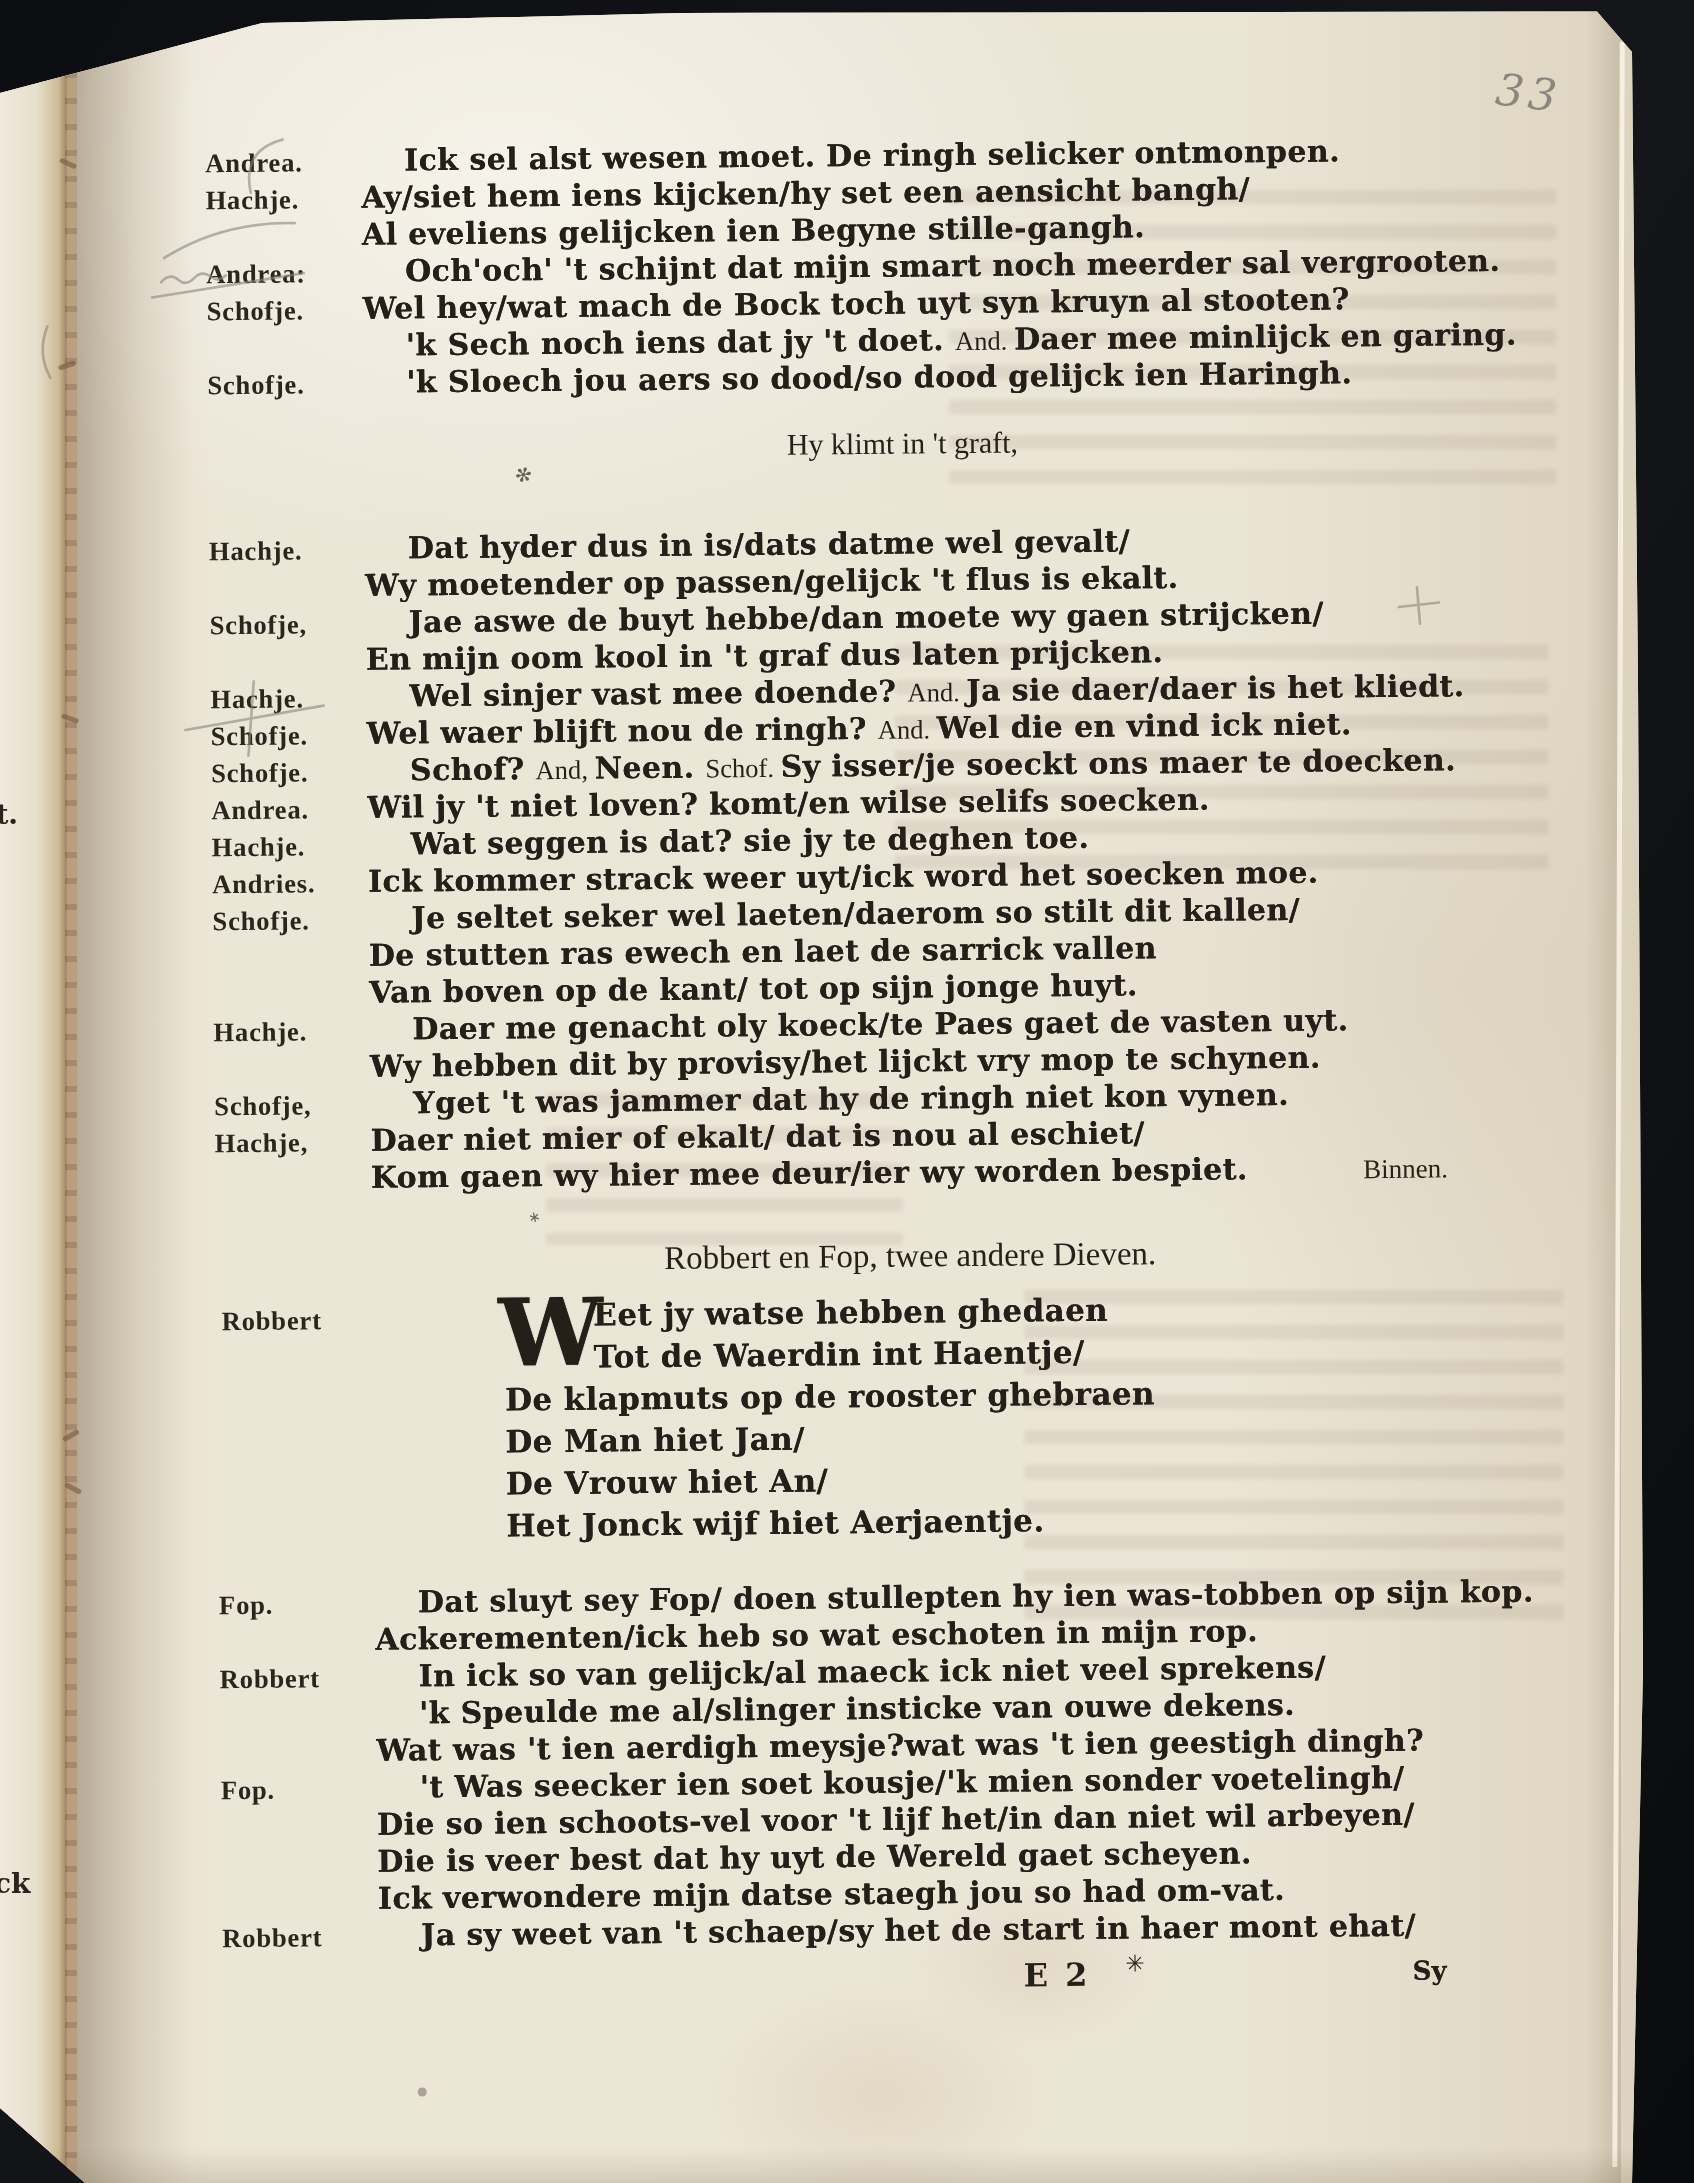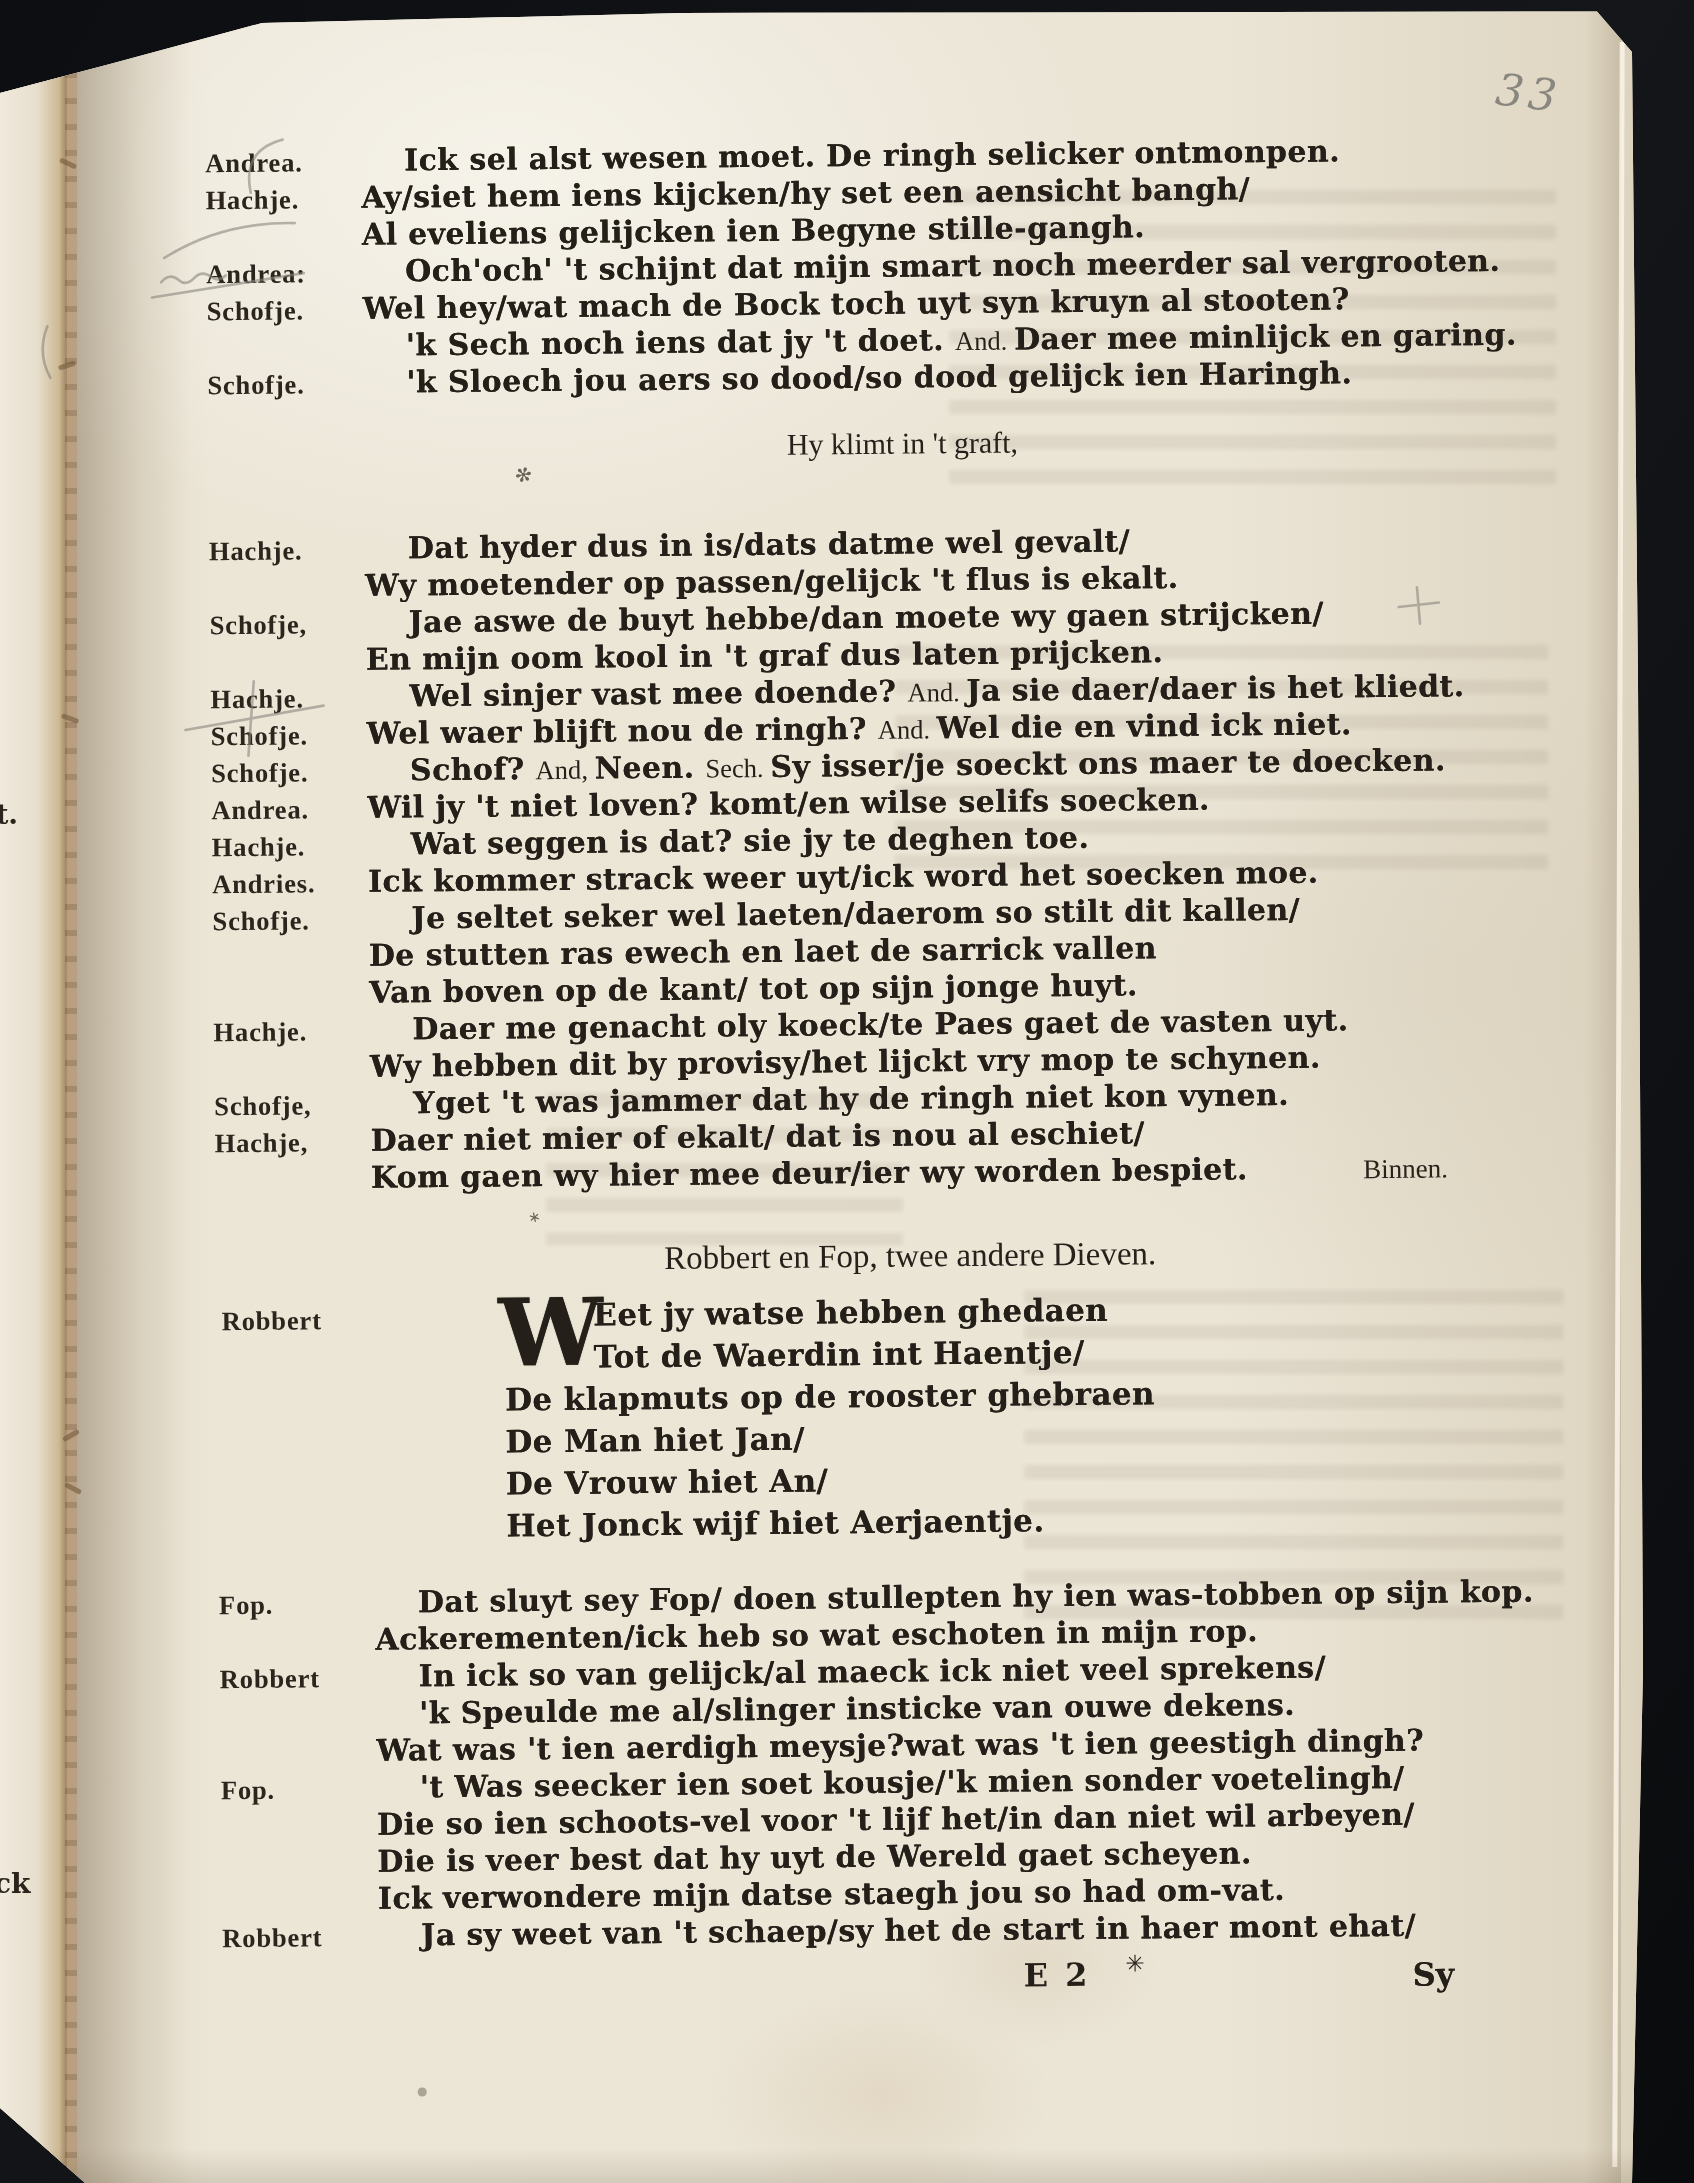--- a/index.html
+++ b/index.html
@@ -54,21 +54,21 @@
     font-size:31px;letter-spacing:0.4px;text-shadow:0 0 0.6px rgba(32,26,18,.9);white-space:nowrap;}
   .songline.aftercap{margin-left:377px;}
   .dropcap{position:absolute;left:282px;top:-6px;font-family:"DejaVu Serif",serif;
     font-weight:700;font-size:93px;line-height:.9;text-shadow:0 0 0.8px rgba(32,26,18,.9);}
   .songspk{position:absolute;left:5.3px;top:6px;}
   .footer{position:relative;height:53px;margin-top:7.6px;}
   .sig{position:absolute;left:801px;top:0;font-family:"DejaVu Serif",serif;font-weight:700;
        font-size:32px;letter-spacing:3px;}
   .sig-orn{position:absolute;left:903px;top:-4.6px;font-size:23px;color:#2a241c;}
   .catchword{position:absolute;left:1190px;top:3px;font-family:"DejaVu Serif",serif;
-       font-weight:700;font-size:32px;text-shadow:0 0 0.6px rgba(32,26,18,.9);}
+       font-weight:700;font-size:26px;text-shadow:0 0 0.6px rgba(32,26,18,.9);}
   
   .pagenum{position:absolute;left:1496px;top:67px;font-family:"DejaVu Serif",serif;
     font-style:italic;font-size:44px;color:#73736e;opacity:.8;transform:rotate(7deg);
     letter-spacing:4.6px;}
   .edge-frag{position:absolute;font-family:"DejaVu Serif",serif;font-weight:700;
     font-size:28px;color:#2a241c;}
   .frag-t{left:-4.6px;top:798px;}
   .frag-ck{left:-6px;top:1867px;}
   .speck{position:absolute;color:#332c22;opacity:.7;font-size:20px;
     font-family:"DejaVu Sans",sans-serif;}
@@ -150,21 +150,21 @@
         <div class="row">
           <span class="speaker">Hachje.</span>
           <span class="text ind"><span class="bl">Wel sinjer vast mee doende? </span><span class="ro">And. </span><span class="bl">Ja sie daer/daer is het kliedt.</span></span>
         </div>
         <div class="row">
           <span class="speaker">Schofje.</span>
           <span class="text"><span class="bl">Wel waer blijft nou de ringh? </span><span class="ro">And. </span><span class="bl">Wel die en vind ick niet.</span></span>
         </div>
         <div class="row">
           <span class="speaker">Schofje.</span>
-          <span class="text ind"><span class="bl">Schof? </span><span class="ro">And, </span><span class="bl">Neen. </span><span class="ro">Sech. </span><span class="bl">Sy isser/je soeckt ons maer te doecken.</span></span>
+          <span class="text ind"><span class="bl">Schof? </span><span class="ro">And, </span><span class="bl">Neen. </span><span class="ro">Schof. </span><span class="bl">Sy isser/je soeckt ons maer te doecken.</span></span>
         </div>
         <div class="row">
           <span class="speaker">Andrea.</span>
           <span class="text"><span class="bl">Wil jy 't niet loven? komt/en wilse selifs soecken.</span></span>
         </div>
         <div class="row">
           <span class="speaker">Hachje.</span>
           <span class="text ind"><span class="bl">Wat seggen is dat? sie jy te deghen toe.</span></span>
         </div>
         <div class="row">

